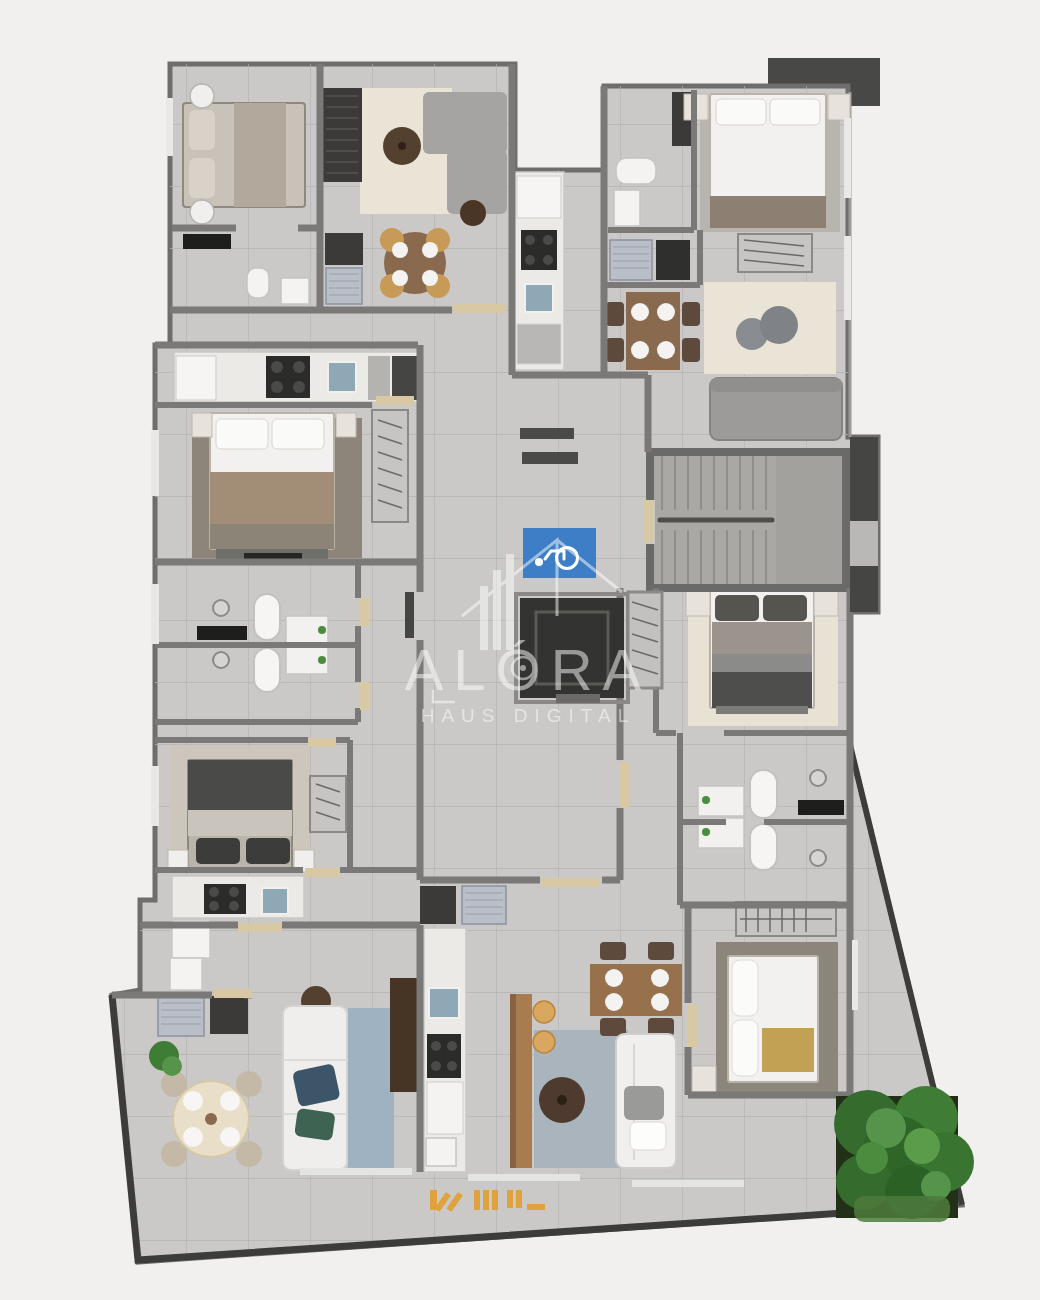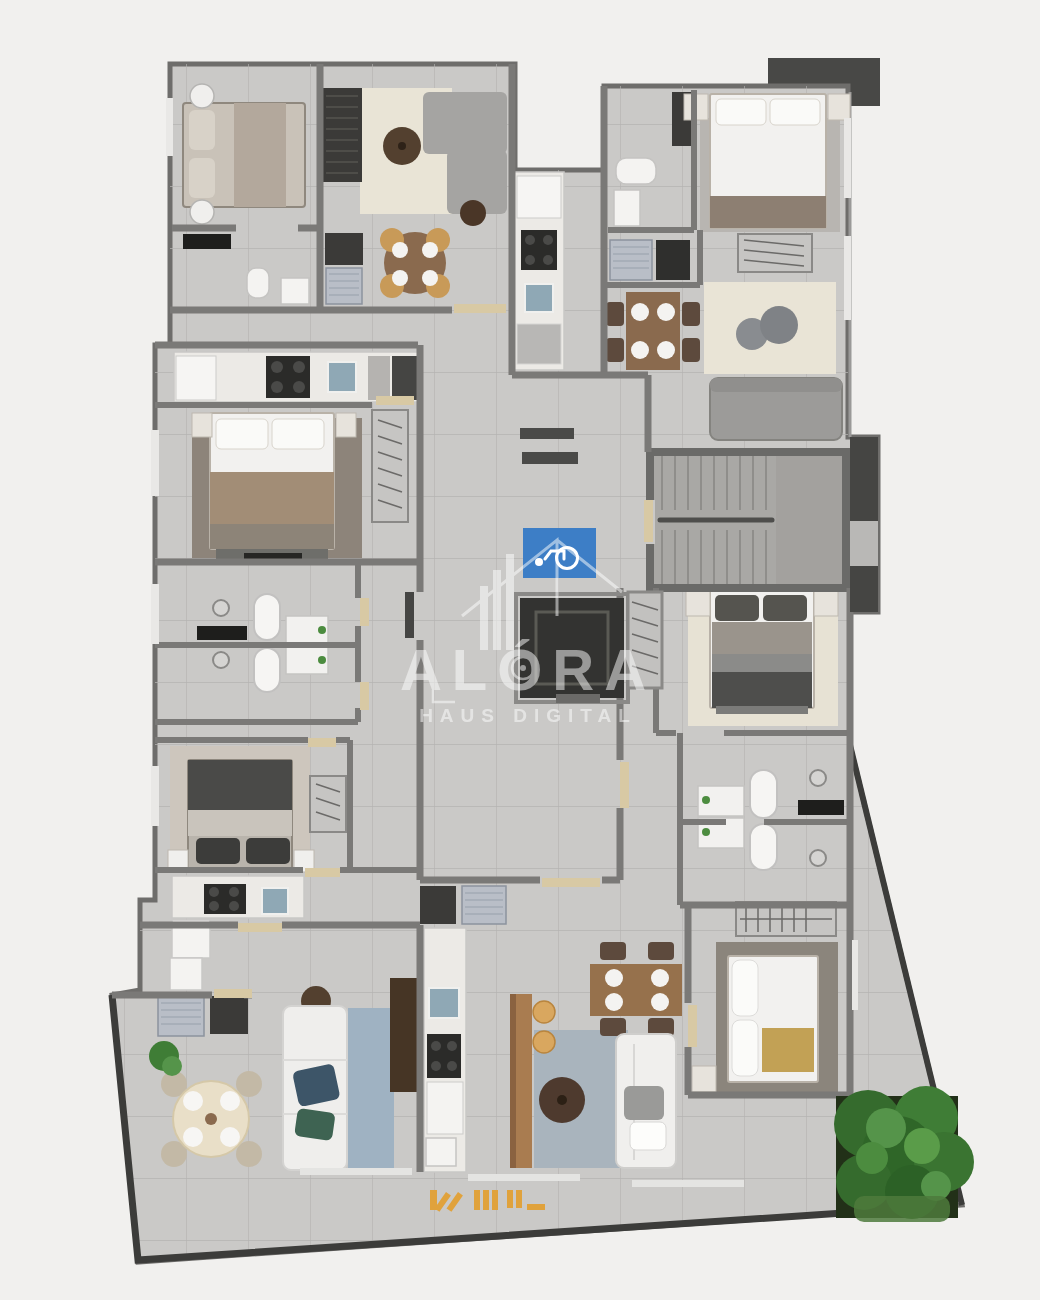--- a/index.html
+++ b/index.html
@@ -1,18 +1,18 @@
 <!DOCTYPE html>
 <html><head>
 <meta charset="utf-8">
 <title>Floor Plan</title>
 <style>
   html,body{margin:0;padding:0;background:#f1f0ee;}
   .canvas{position:relative;width:1040px;height:1300px;background:#f1f0ee;overflow:hidden;
-          font-family:"Liberation Sans",sans-serif;font-weight:bold;}
+          font-family:"Liberation Sans",sans-serif;}
   svg{position:absolute;left:0;top:0;}
   text{font-family:"Liberation Sans",sans-serif;}
 </style>
 </head>
 <body>
 
 <div class="canvas">
   <svg width="1040" height="1300" viewBox="0 0 1040 1300">
     <defs>
       <pattern id="tiles" width="62" height="62" patternUnits="userSpaceOnUse">

